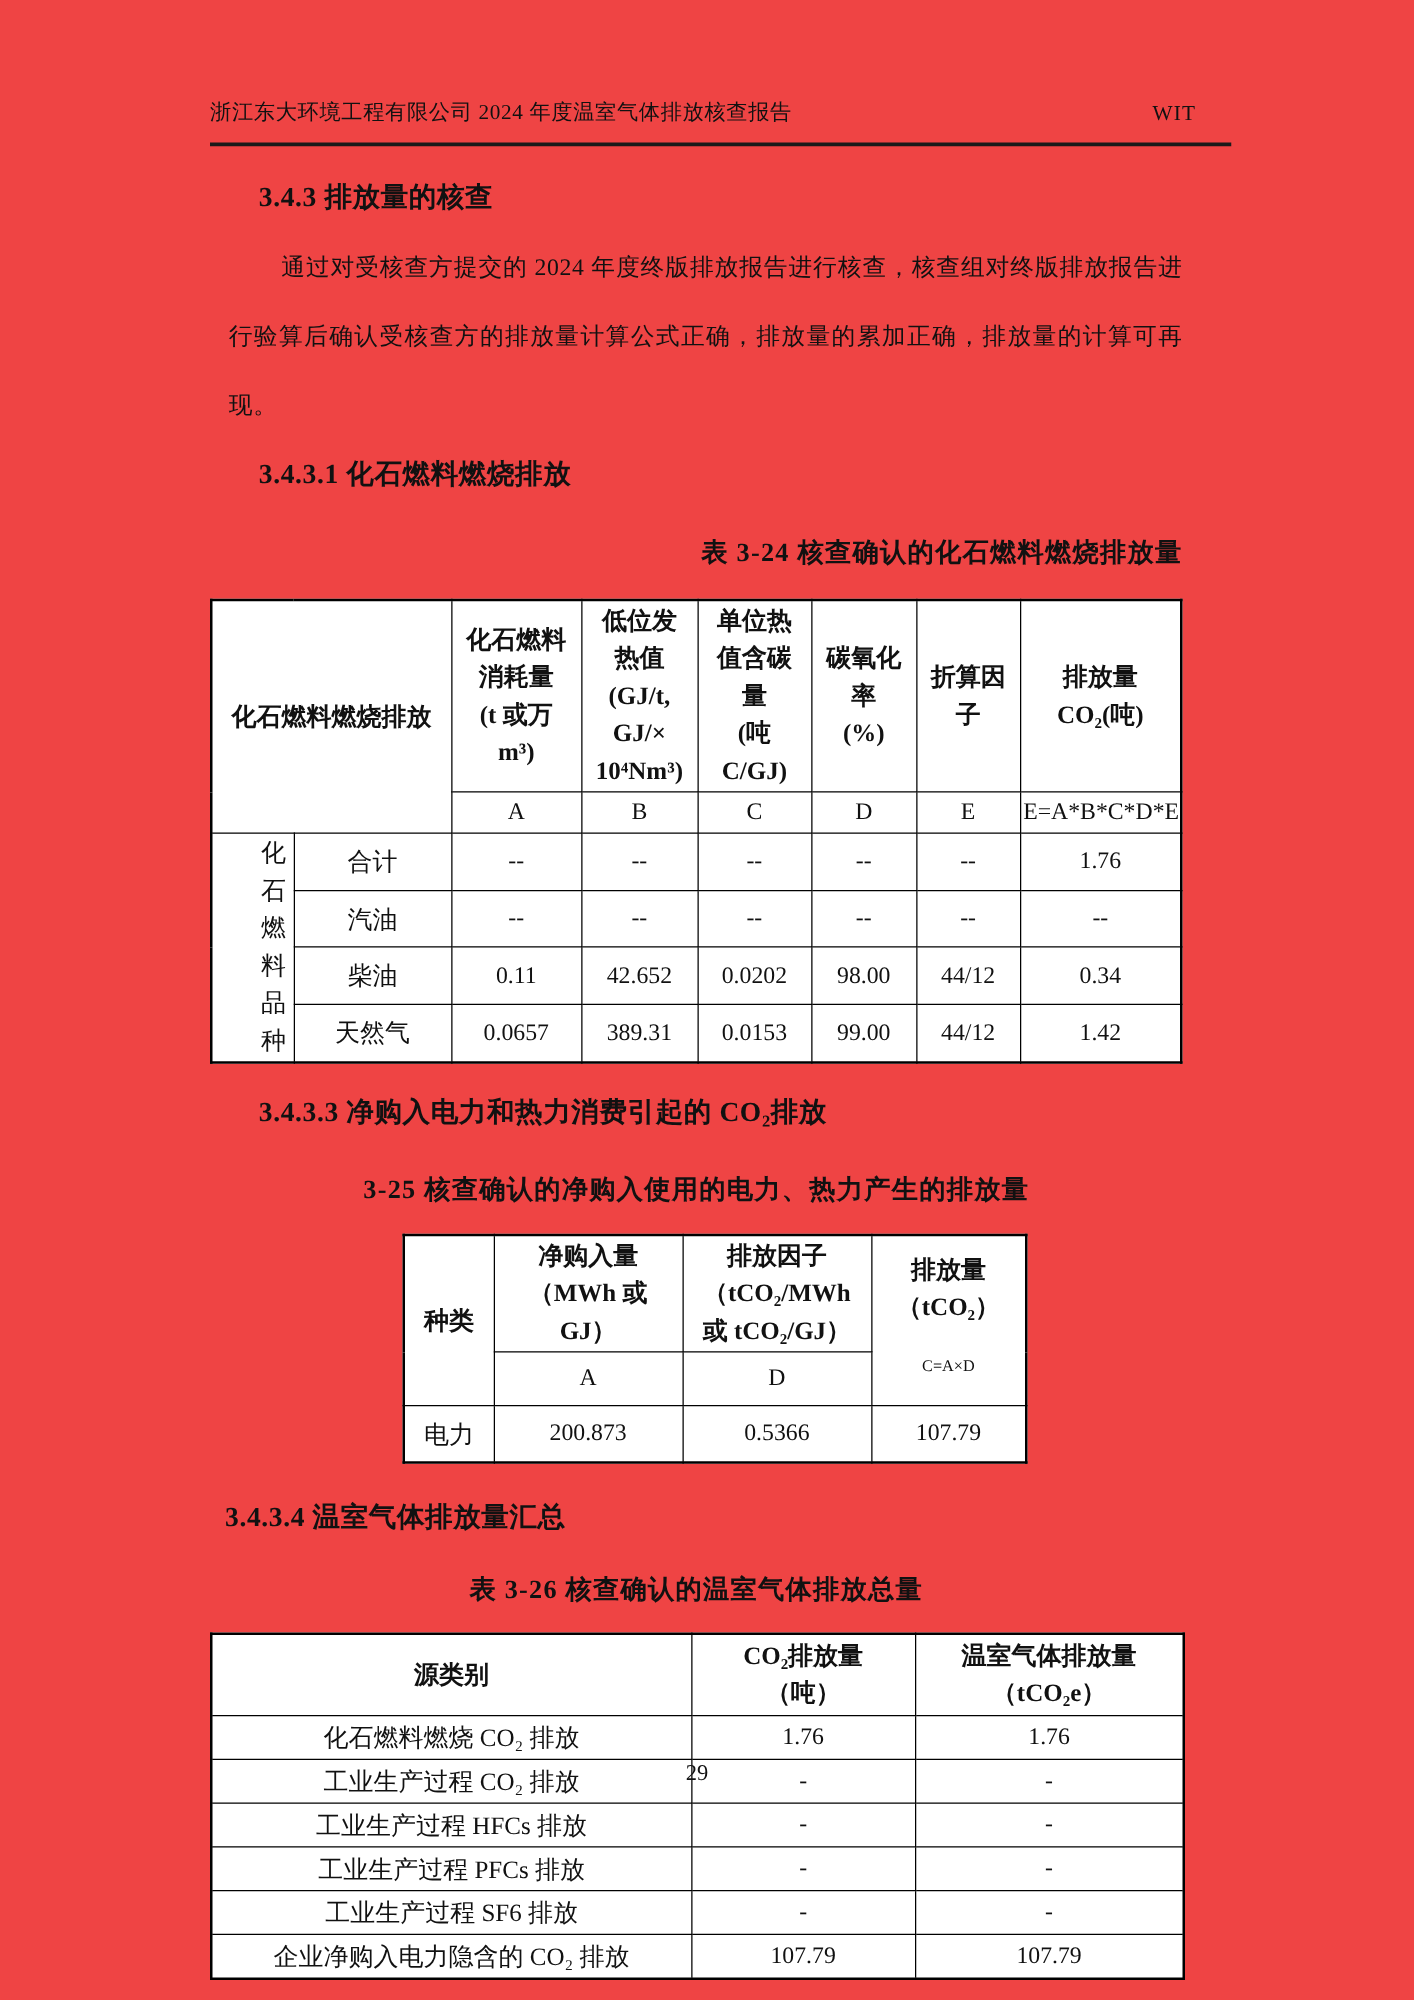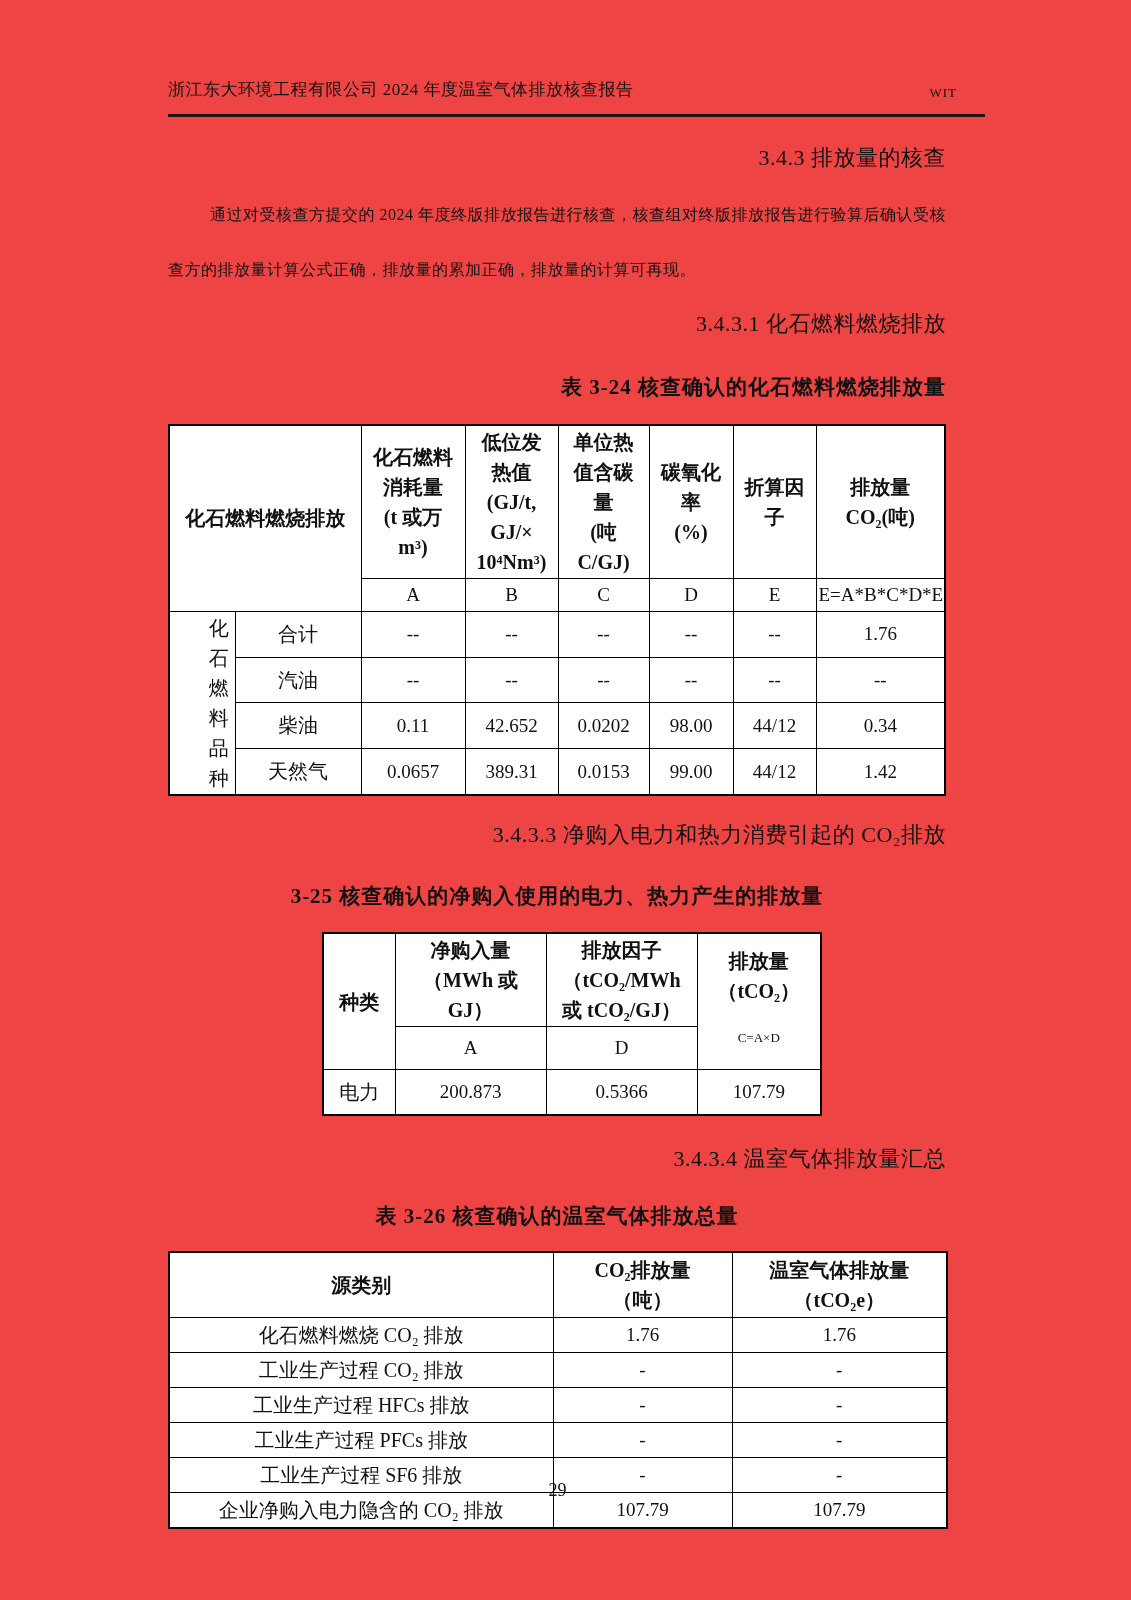--- a/index.html
+++ b/index.html
@@ -15,29 +15,29 @@
     overflow:hidden;
   }
   .content{width:778px;}
   
   .pg-header{
     display:flex;justify-content:space-between;align-items:flex-end;
     width:817px; 
     font-size:17px;
   }
   .pg-header .rpt-title{letter-spacing:.5px;}
-  .pg-header .logo{font-size:13px;letter-spacing:1px;font-weight:400;margin-right:28px;font-family:Liberation Serif, serif;}
+  .pg-header .logo{font-size:17px;letter-spacing:1px;font-weight:400;margin-right:28px;font-family:Liberation Serif, serif;}
   .header-rule{width:817px;height:0;border-bottom:3px solid #1a1a1a;margin-top:13px;}
   
   .h-sec{
-    font-size:22px;font-weight:normal;margin:26px 0 0 39px;letter-spacing:.5px;text-align:right;
+    font-size:22px;font-weight:bold;margin:26px 0 0 39px;letter-spacing:.5px;
   }
   .body-par{
-    font-size:16px;line-height:55px;text-align:justify;
-    text-indent:42px;margin:14px 0 0 0;letter-spacing:.5px;
+    font-size:19px;line-height:55px;text-align:justify;
+    text-indent:42px;margin:14px 0 0 15px;letter-spacing:.5px;
   }
   .tbl-caption{
     font-size:21px;font-weight:bold;text-align:center;letter-spacing:1px;
   }
   .cap-324{margin-top:34px;text-align:right;}
   .cap-325{margin-top:32px;}
   .cap-326{margin-top:28px;}
   
   table{border-collapse:collapse;table-layout:fixed;background:#fff;}
   table,td{border:1px solid #000;}
@@ -63,21 +63,21 @@
   .t325 .r-code td{height:40px;}
   .t325 .r-data td{height:42px;}
   .t325 td.merged{padding:0;vertical-align:top;}
   .t325 td.merged .top{height:84px;display:flex;align-items:center;justify-content:center;font-weight:bold;font-size:20px;white-space:pre-line;line-height:1.5;}
   .t325 td.merged .bot{height:40px;display:flex;align-items:center;justify-content:center;font-size:13px;}
   
   .t326{width:778px;margin-top:21px;}
   .t326 .r-head td{height:62px;}
   .t326 .r-data td{height:32px;}
   
-  .pg-num{position:absolute;left:0;top:1480px;width:1115px;text-align:center;font-size:18px;}
+  .pg-num{position:absolute;left:0;top:1408px;width:1115px;text-align:center;font-size:18px;}
 </style>
 </head>
 <body>
 
 <div class="page">
 
   <div class="pg-header">
     <span class="rpt-title">浙江东大环境工程有限公司 2024 年度温室气体排放核查报告</span>
     <span class="logo">WIT</span>
   </div>

